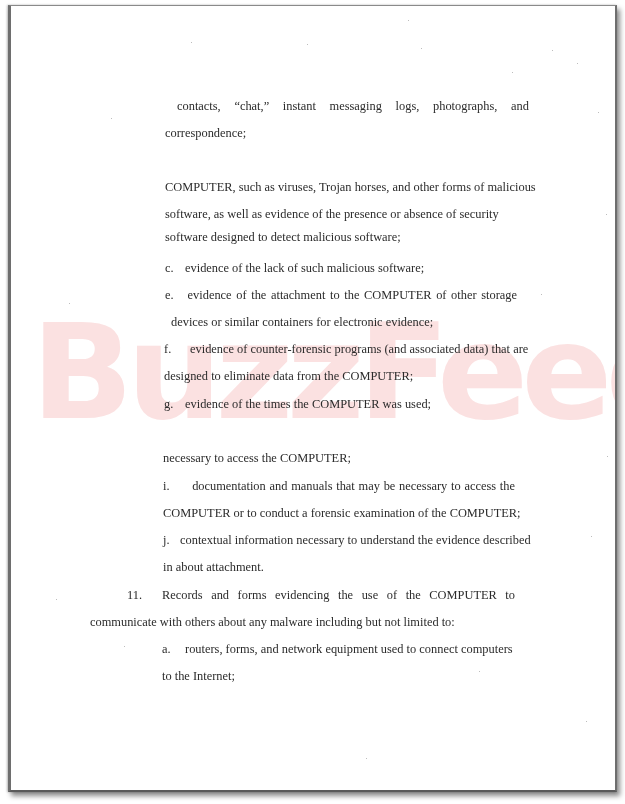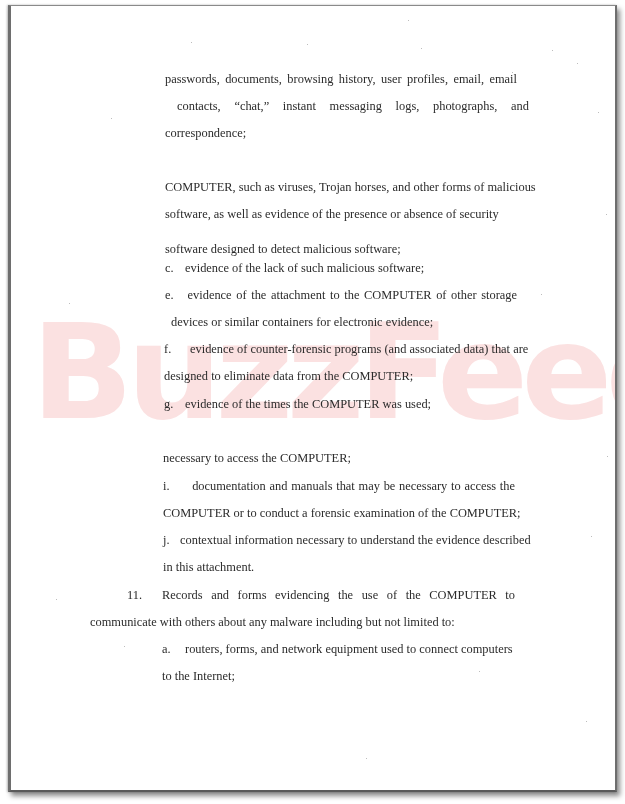--- a/index.html
+++ b/index.html
@@ -91,27 +91,26 @@
     <div class="speck" style="left:530px;top:288px"></div>
     <div class="speck" style="left:58px;top:297px"></div>
     <div class="speck" style="left:596px;top:450px"></div>
     <div class="speck" style="left:580px;top:530px"></div>
     <div class="speck" style="left:45px;top:593px"></div>
     <div class="speck" style="left:113px;top:640px"></div>
     <div class="speck" style="left:468px;top:665px"></div>
     <div class="speck" style="left:355px;top:752px"></div>
     <div class="speck" style="left:575px;top:715px"></div>
 
-    <div class="text just" style="left:154px;top:66px;width:352px">passwords, documents, browsing history, user profiles, email, email</div>
     <div class="text just" style="left:166px;top:93px;width:352px">contacts, “chat,” instant messaging logs, photographs, and</div>
     <div class="text" style="left:154px;top:120px">correspondence;</div>
 
     <div class="text" style="left:154px;top:174px">COMPUTER, such as viruses, Trojan horses, and other forms of malicious</div>
     <div class="text" style="left:154px;top:201px">software, as well as evidence of the presence or absence of security</div>
-    <div class="text" style="left:154px;top:236px">software designed to detect malicious software;</div>
+    <div class="text" style="left:154px;top:224px">software designed to detect malicious software;</div>
 
     <div class="text" style="left:154px;top:255px">
       <span class="lbl" style="width:20px">c.</span><span>evidence of the lack of such malicious software;</span>
     </div>
 
     <div class="text just" style="left:154px;top:282px;width:352px">
       <span>e.</span>&nbsp;&nbsp;&nbsp;<span>evidence of the attachment to the COMPUTER of other storage</span>
     </div>
     <div class="text" style="left:160px;top:309px">devices or similar containers for electronic evidence;</div>
 
@@ -127,21 +126,21 @@
     <div class="text" style="left:152px;top:445px">necessary to access the COMPUTER;</div>
 
     <div class="text just" style="left:152px;top:473px;width:352px">
       <span>i.</span>&nbsp;&nbsp;&nbsp;&nbsp;&nbsp;&nbsp;<span>documentation and manuals that may be necessary to access the</span>
     </div>
     <div class="text" style="left:152px;top:500px">COMPUTER or to conduct a forensic examination of the COMPUTER;</div>
 
     <div class="text" style="left:152px;top:527px">
       <span class="lbl" style="width:17px">j.</span><span>contextual information necessary to understand the evidence described</span>
     </div>
-    <div class="text" style="left:152px;top:554px">in this attachment.</div>
+    <div class="text" style="left:152px;top:554px">in about attachment.</div>
 
     <div class="text" style="left:116px;top:582px">11.</div>
     <div class="text just" style="left:151px;top:582px;width:353px">Records and forms evidencing the use of the COMPUTER to</div>
     <div class="text" style="left:79px;top:609px">communicate with others about any malware including but not limited to:</div>
 
     <div class="text" style="left:151px;top:636px">
       <span class="lbl" style="width:23px">a.</span><span>routers, forms, and network equipment used to connect computers</span>
     </div>
     <div class="text" style="left:151px;top:663px">to the Internet;</div>
 

